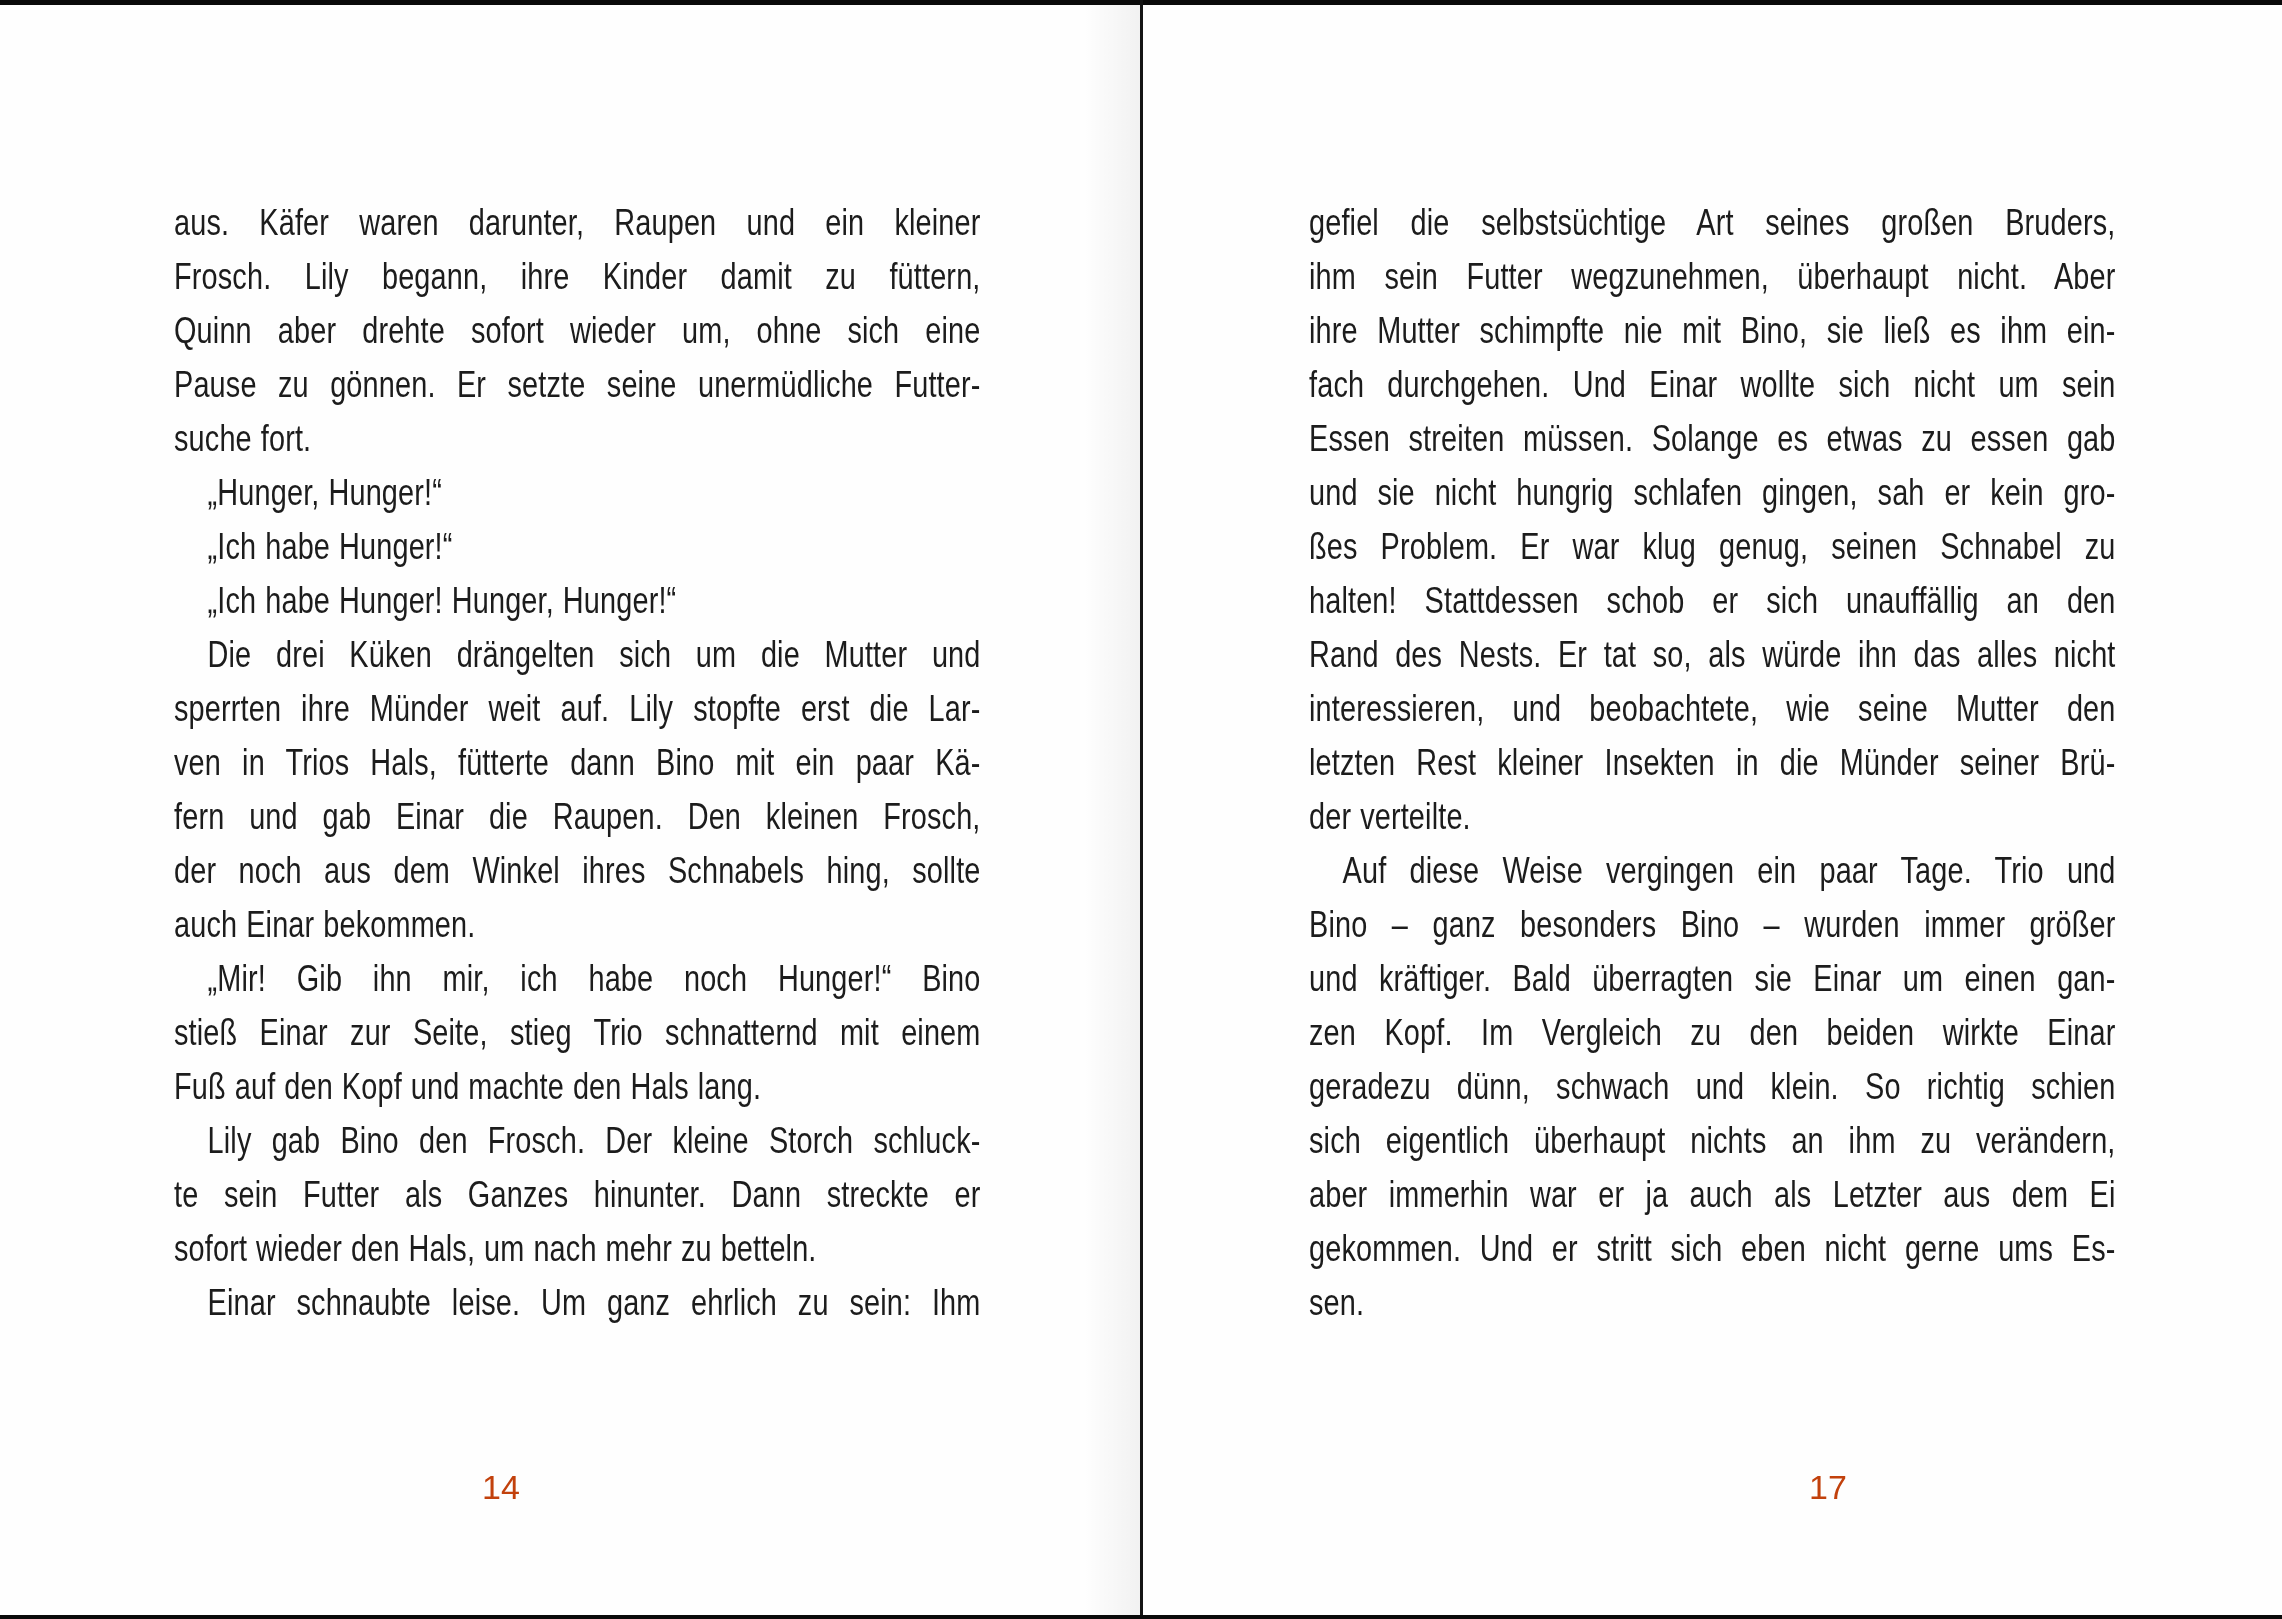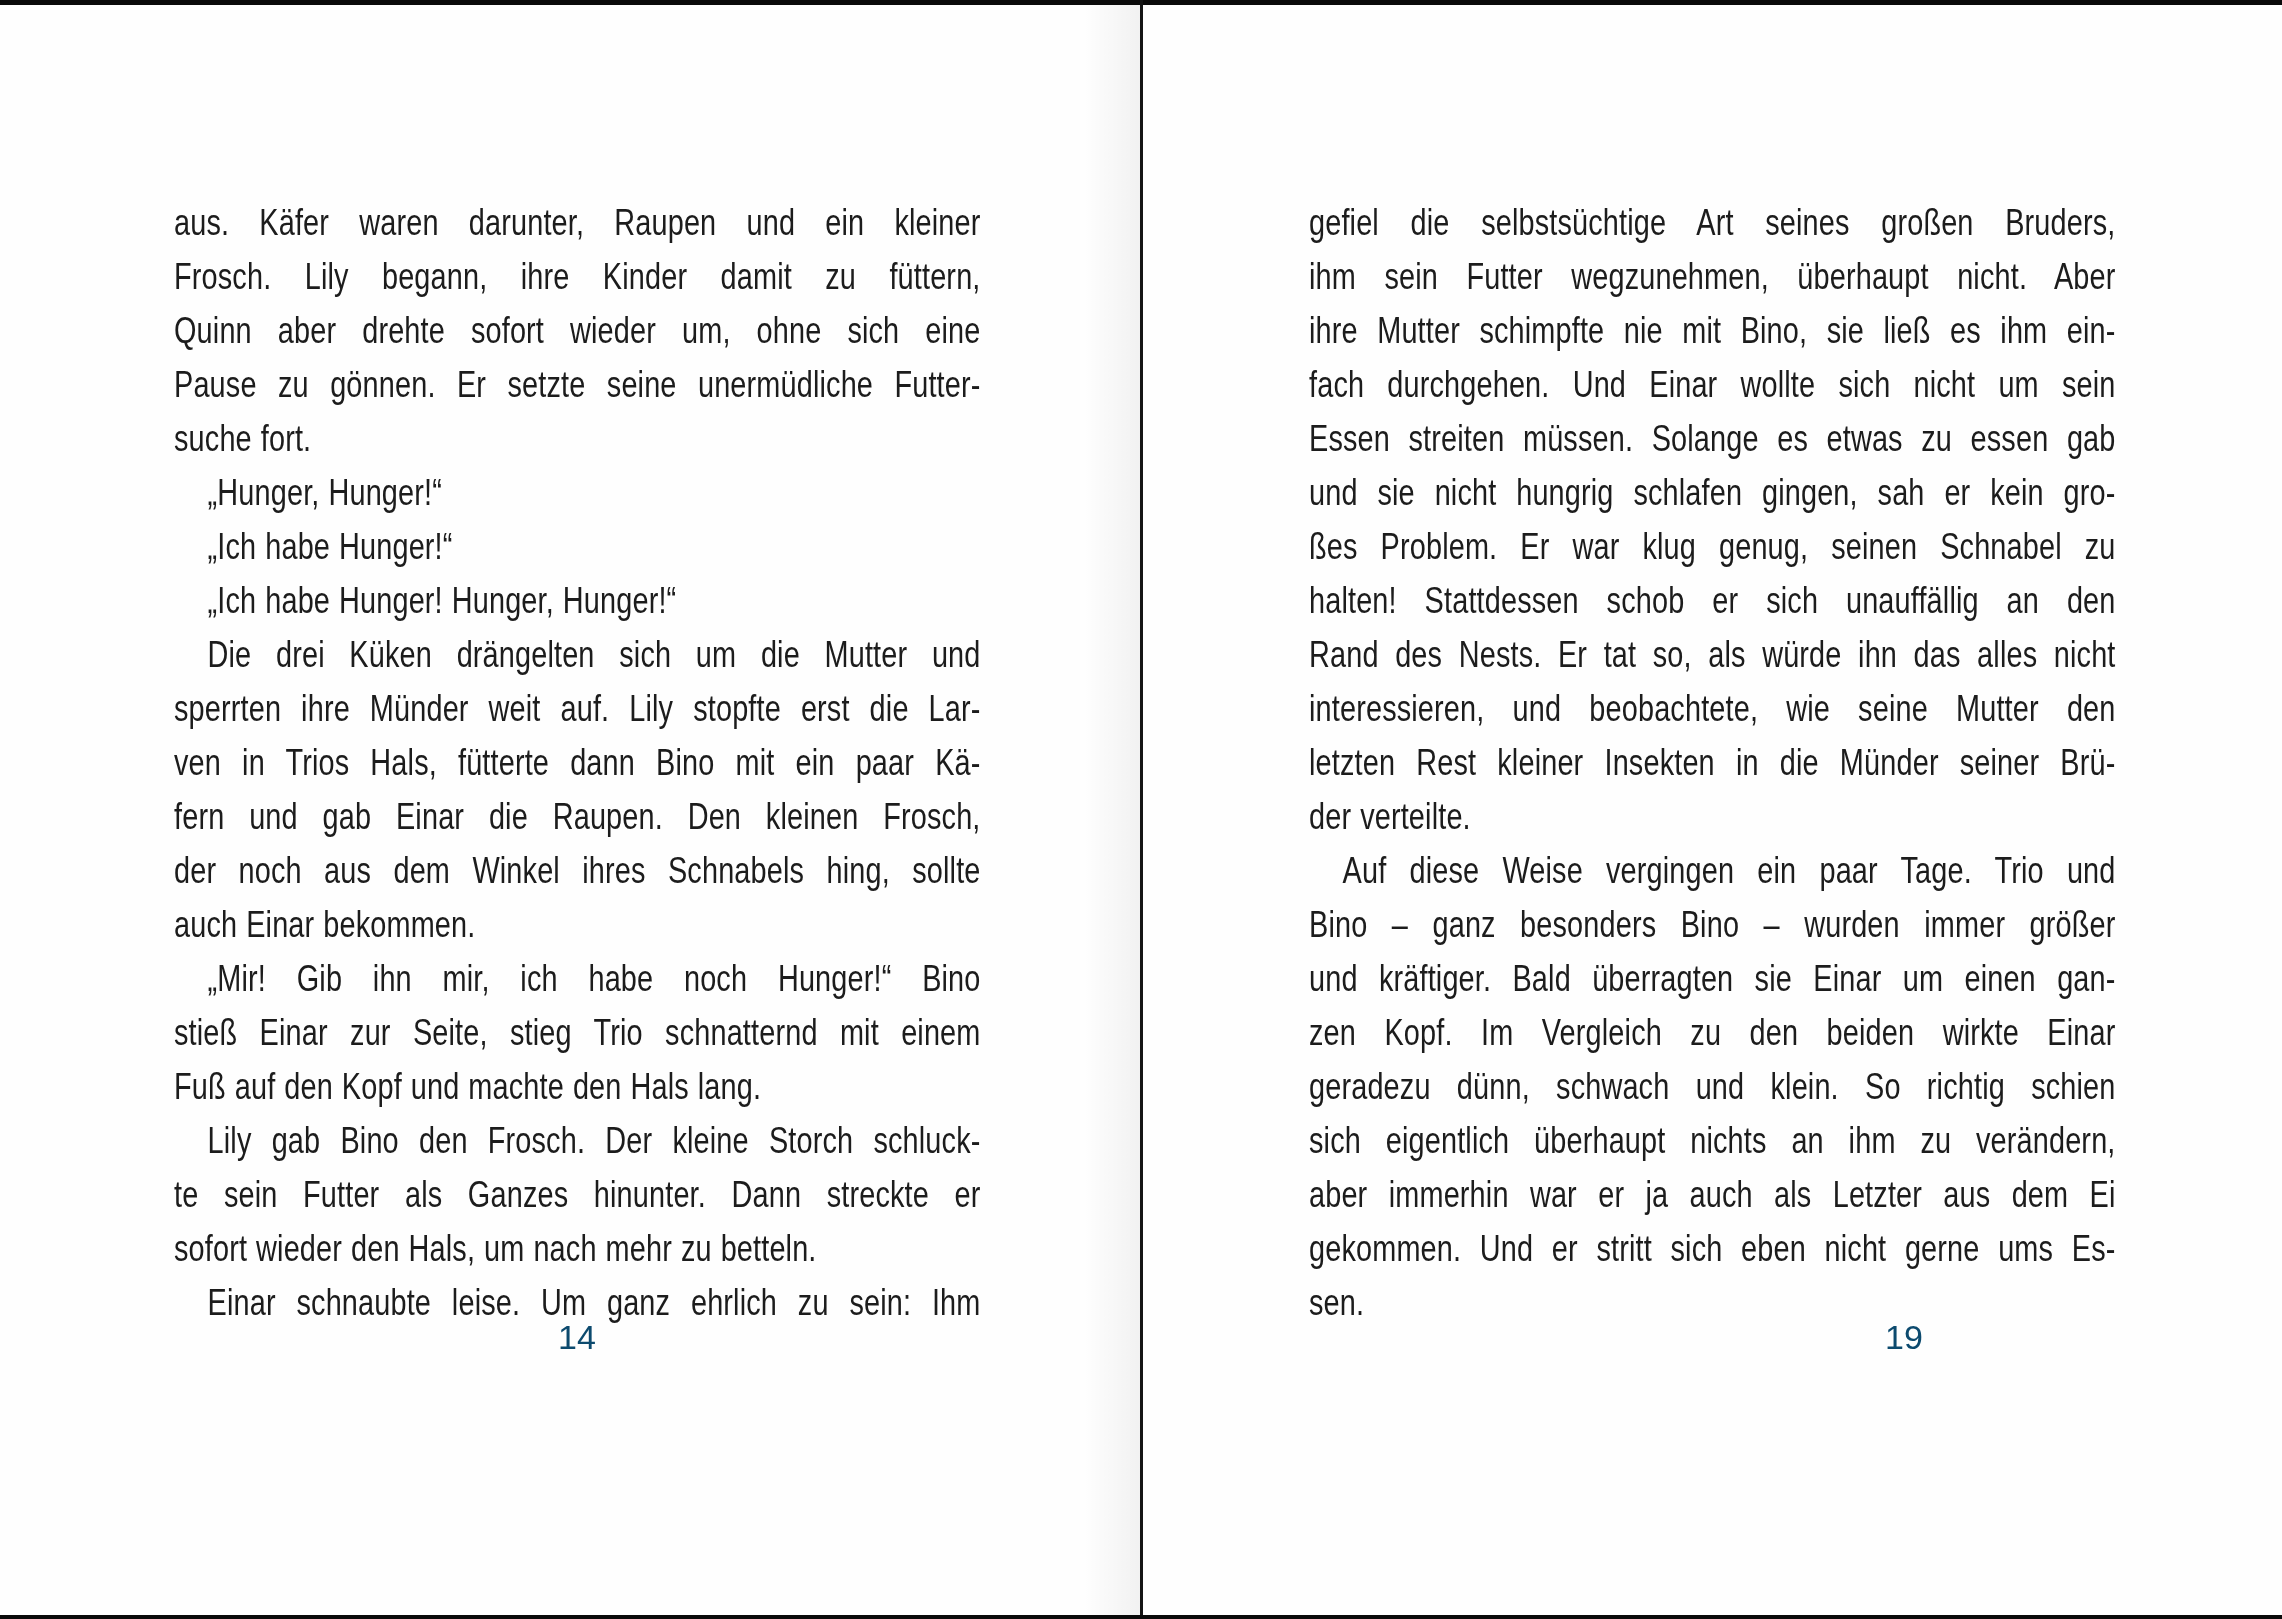--- a/index.html
+++ b/index.html
@@ -69,26 +69,25 @@
   }
   .line.flush {
     text-align: left;
     text-align-last: left;
   }
   .line.indent {
     text-indent: 43px;
   }
   .pagenum {
     position: absolute;
-    top: 1318px;
+    top: 1468px;
     width: 190px;
     font-size: 34px;
     line-height: 38px;
-    text-align: center;
-    color: #0c4a6e;
+    color: #c2410c;
   }
   .page.left  .pagenum { left: 482px; }
   .page.right .pagenum { left: 666px; }
 </style>
 </head>
 <body>
 
 <div id="spread">
   <div class="edge-bar top"></div>
   <div class="gutter-shadow"></div>
@@ -139,18 +138,18 @@
         <div class="line indent">Auf diese Weise vergingen ein paar Tage. Trio und</div>
         <div class="line">Bino – ganz besonders Bino – wurden immer größer</div>
         <div class="line">und kräftiger. Bald überragten sie Einar um einen gan-</div>
         <div class="line">zen Kopf. Im Vergleich zu den beiden wirkte Einar</div>
         <div class="line">geradezu dünn, schwach und klein. So richtig schien</div>
         <div class="line">sich eigentlich überhaupt nichts an ihm zu verändern,</div>
         <div class="line">aber immerhin war er ja auch als Letzter aus dem Ei</div>
         <div class="line">gekommen. Und er stritt sich eben nicht gerne ums Es-</div>
         <div class="line flush">sen.</div>
       </div>
-    <div class="pagenum">19</div>
+    <div class="pagenum">17</div>
   </div>
 
   <div class="edge-bar bottom"></div>
 </div>
 
 
 </body></html>

